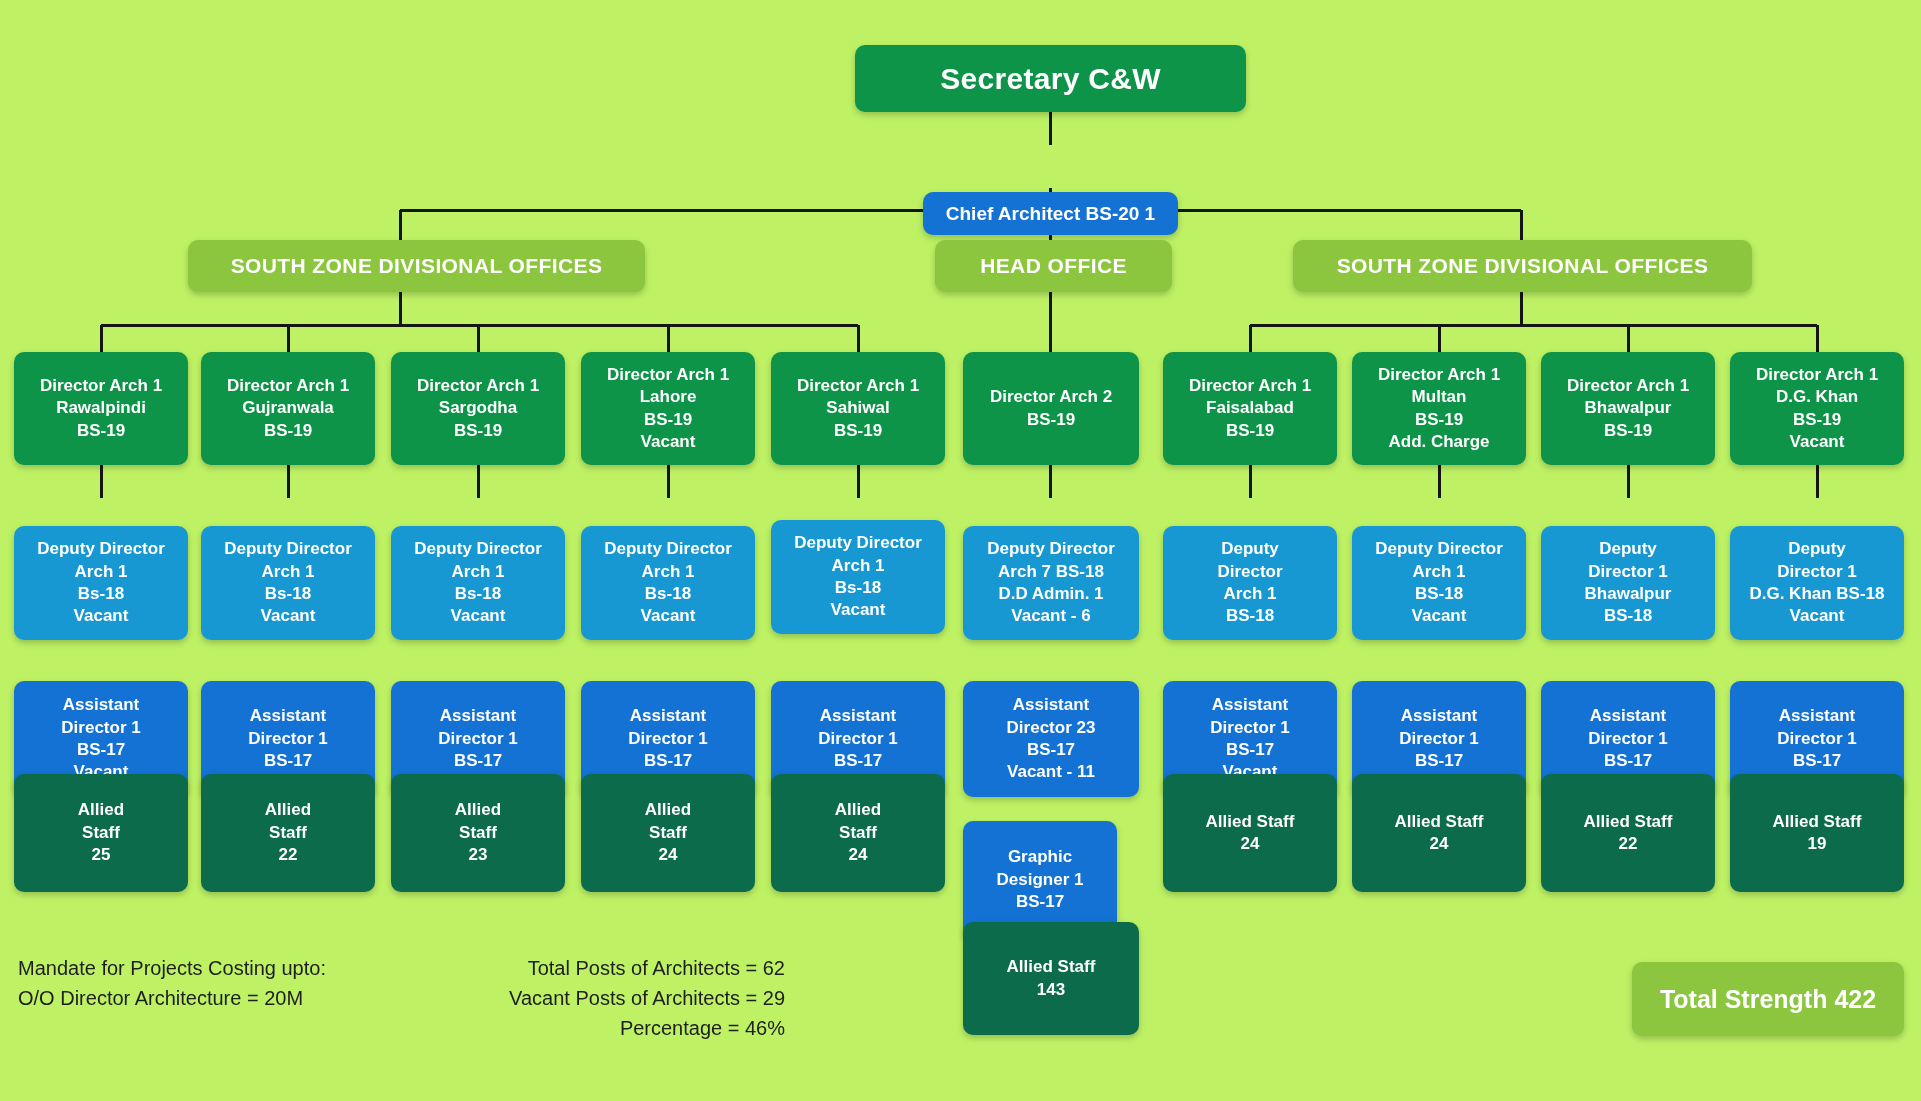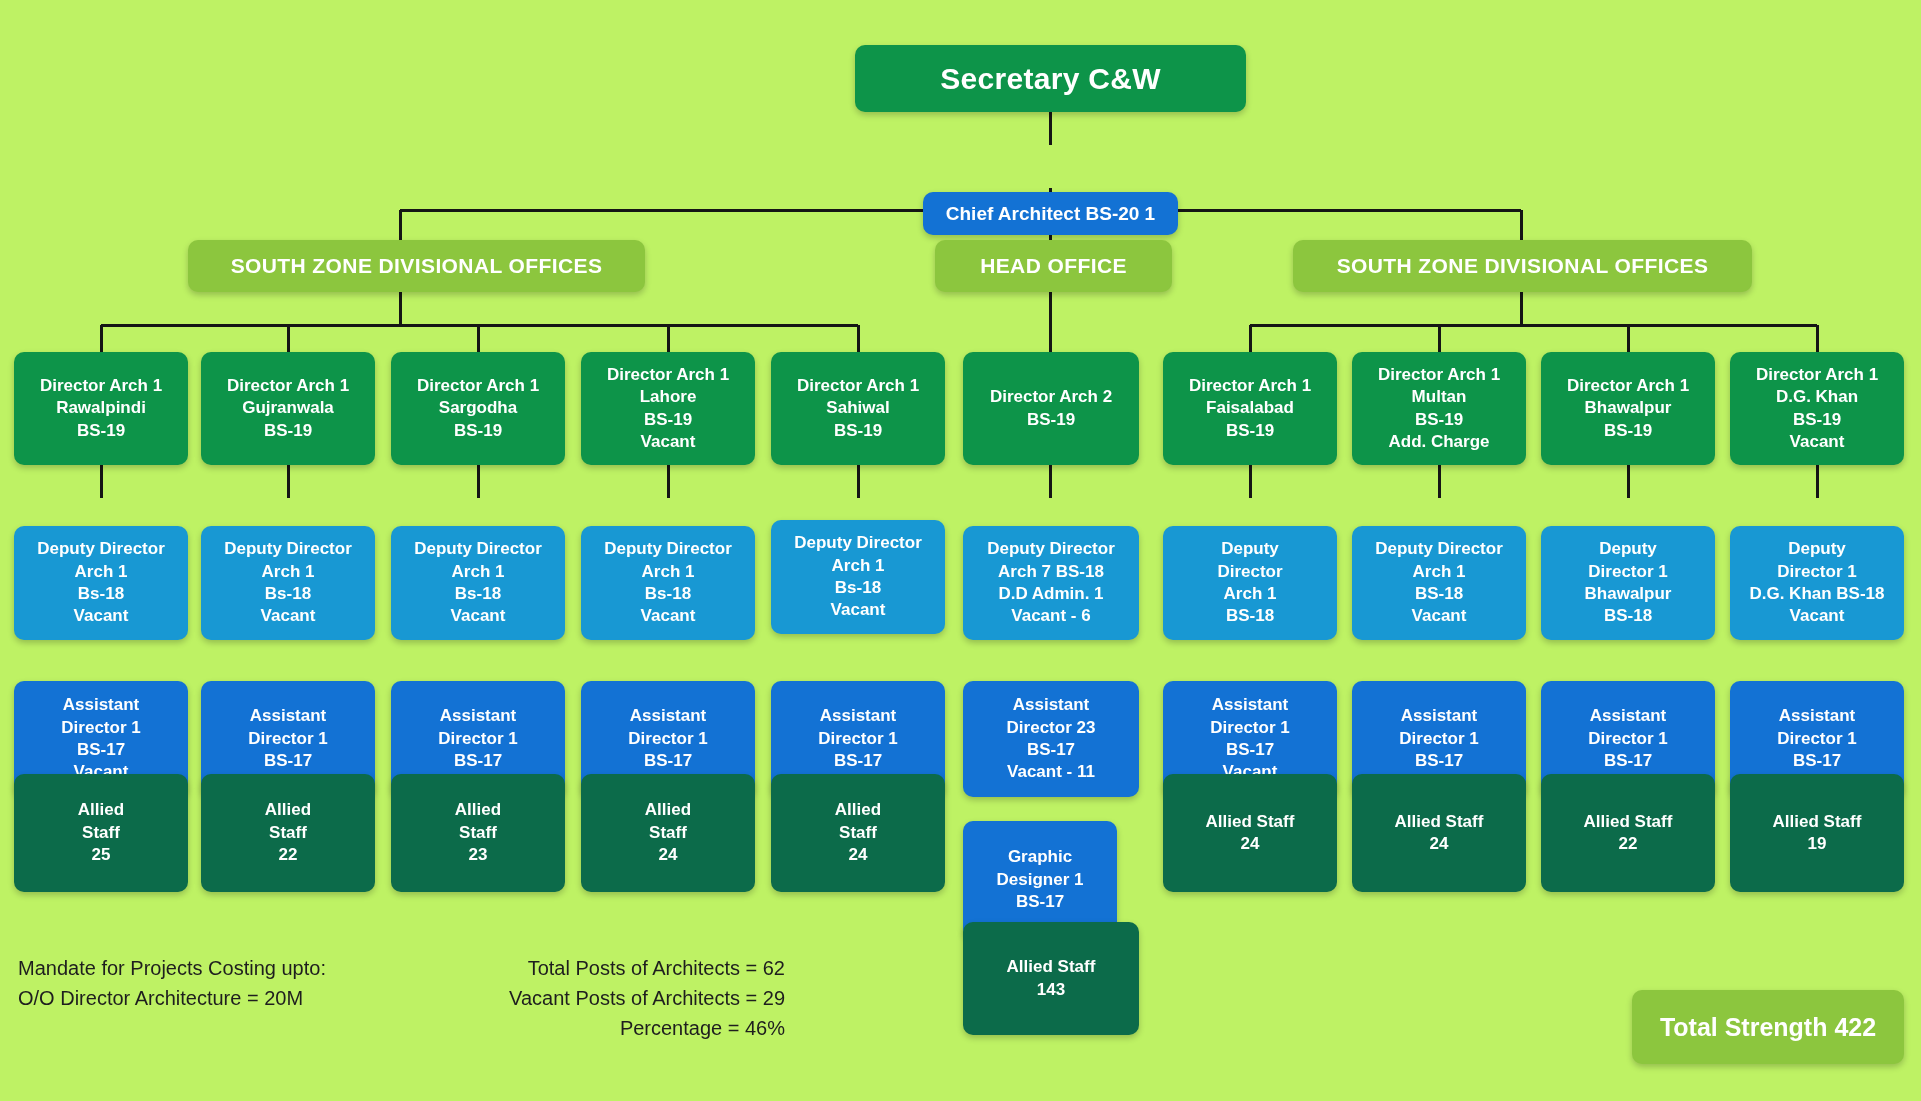--- a/index.html
+++ b/index.html
@@ -18,21 +18,21 @@
     font-size:17px;line-height:1.32;padding:4px;
   }
   .g  {background:var(--dark-green,#0D9449);}
   .dg {background:var(--deep-green,#0C6B4A);}
   .bl {background:var(--blue,#1372D4);margin-top:47px;}
   .lb {background:var(--light-blue,#1898D3);margin-top:28px;}
   .lg {background:var(--light-green,#8CC63E);}
   .secretary{font-size:30px;letter-spacing:.3px;}
   .chief{font-size:19px;}
   .zonehdr{font-size:21px;letter-spacing:.4px;}
-  .badge{font-size:25px;margin-top:28px;}
+  .badge{font-size:25px;}
   .note{
     position:absolute;color:#1e1e1e;font-size:20px;line-height:30px;
     font-weight:normal;
   }
   .note.right{text-align:right;}
 </style>
 </head>
 <body>
 
 <div class="canvas">

